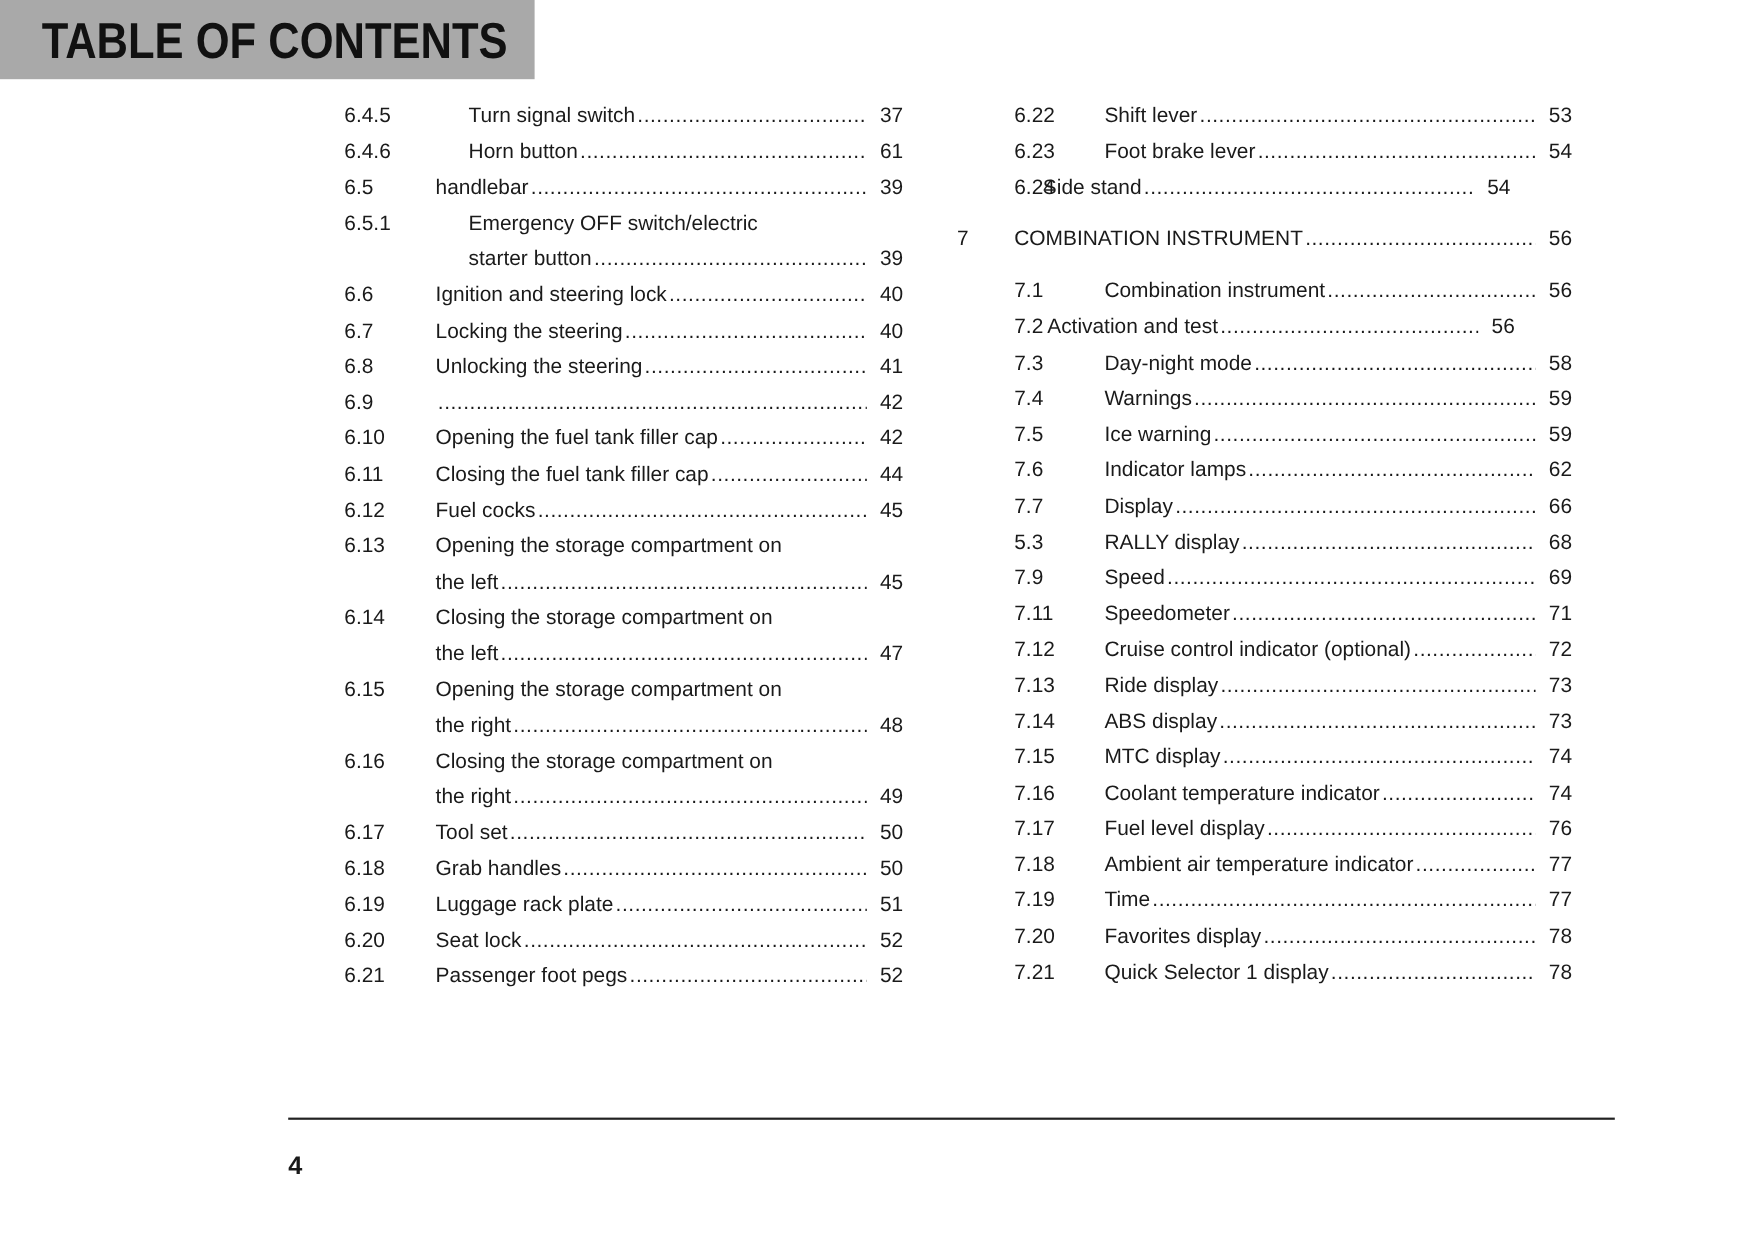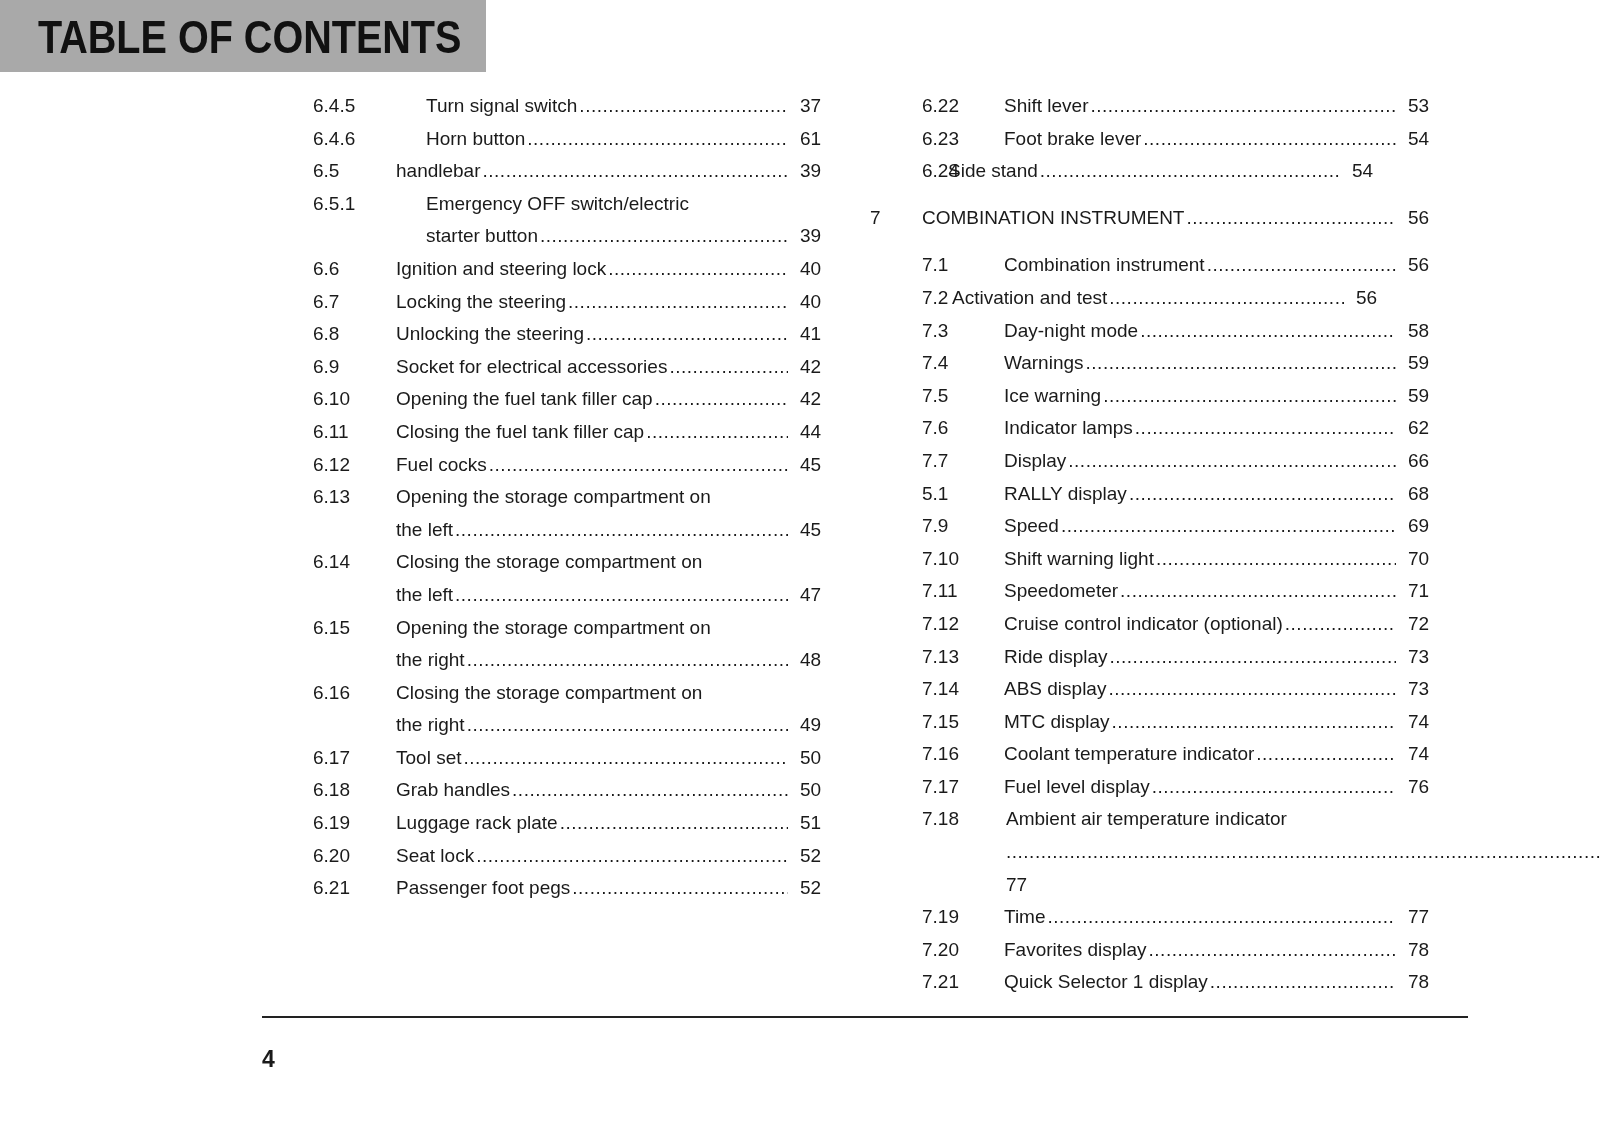--- a/index.html
+++ b/index.html
@@ -86,21 +86,20 @@
       <span class="num" style="left: 0px;">6.8</span>
       <div class="line" style="margin-left: 83px; width: 434px;">
         <span class="title-text">Unlocking the steering</span>
         <span class="dots"></span>
         <span class="page">41</span>
       </div>
     </div>
     <div class="entry">
       <span class="num" style="left: 0px;">6.9</span>
       <div class="line" style="margin-left: 83px; width: 434px;">
-        <span class="title-text">Socket for electrical accessories</span>
         <span class="dots"></span>
         <span class="page">42</span>
       </div>
     </div>
     <div class="entry">
       <span class="num" style="left: 0px;">6.10</span>
       <div class="line" style="margin-left: 83px; width: 434px;">
         <span class="title-text">Opening the fuel tank filler cap</span>
         <span class="dots"></span>
         <span class="page">42</span>
@@ -290,44 +289,36 @@
     </div>
     <div class="entry">
       <span class="num" style="left: 52px;">7.7</span>
       <div class="line" style="margin-left: 134px; width: 434px;">
         <span class="title-text">Display</span>
         <span class="dots"></span>
         <span class="page">66</span>
       </div>
     </div>
     <div class="entry">
-      <span class="num" style="left: 52px;">5.1</span>
+      <span class="num" style="left: 52px;">5.3</span>
       <div class="line" style="margin-left: 134px; width: 434px;">
         <span class="title-text">RALLY display</span>
         <span class="dots"></span>
         <span class="page">68</span>
       </div>
     </div>
     <div class="entry">
       <span class="num" style="left: 52px;">7.9</span>
       <div class="line" style="margin-left: 134px; width: 434px;">
         <span class="title-text">Speed</span>
         <span class="dots"></span>
         <span class="page">69</span>
       </div>
     </div>
     <div class="entry">
-      <span class="num" style="left: 52px;">7.10</span>
-      <div class="line" style="margin-left: 134px; width: 434px;">
-        <span class="title-text">Shift warning light</span>
-        <span class="dots"></span>
-        <span class="page">70</span>
-      </div>
-    </div>
-    <div class="entry">
       <span class="num" style="left: 52px;">7.11</span>
       <div class="line" style="margin-left: 134px; width: 434px;">
         <span class="title-text">Speedometer</span>
         <span class="dots"></span>
         <span class="page">71</span>
       </div>
     </div>
     <div class="entry">
       <span class="num" style="left: 52px;">7.12</span>
       <div class="line" style="margin-left: 134px; width: 434px;">
@@ -371,21 +362,21 @@
     <div class="entry">
       <span class="num" style="left: 52px;">7.17</span>
       <div class="line" style="margin-left: 134px; width: 434px;">
         <span class="title-text">Fuel level display</span>
         <span class="dots"></span>
         <span class="page">76</span>
       </div>
     </div>
     <div class="entry">
       <span class="num" style="left: 52px;">7.18</span>
-      <div class="line" style="margin-left: 134px; width: 434px; flex-direction: column;">
+      <div class="line" style="margin-left: 134px; width: 434px;">
         <span class="title-text">Ambient air temperature indicator</span>
         <span class="dots"></span>
         <span class="page">77</span>
       </div>
     </div>
     <div class="entry">
       <span class="num" style="left: 52px;">7.19</span>
       <div class="line" style="margin-left: 134px; width: 434px;">
         <span class="title-text">Time</span>
         <span class="dots"></span>

